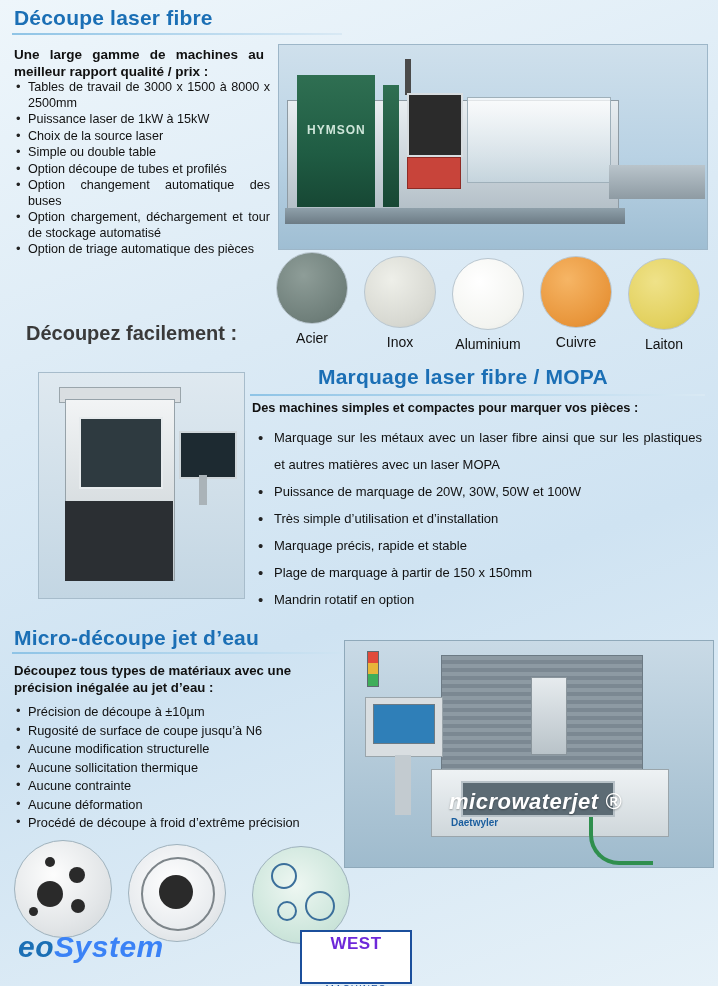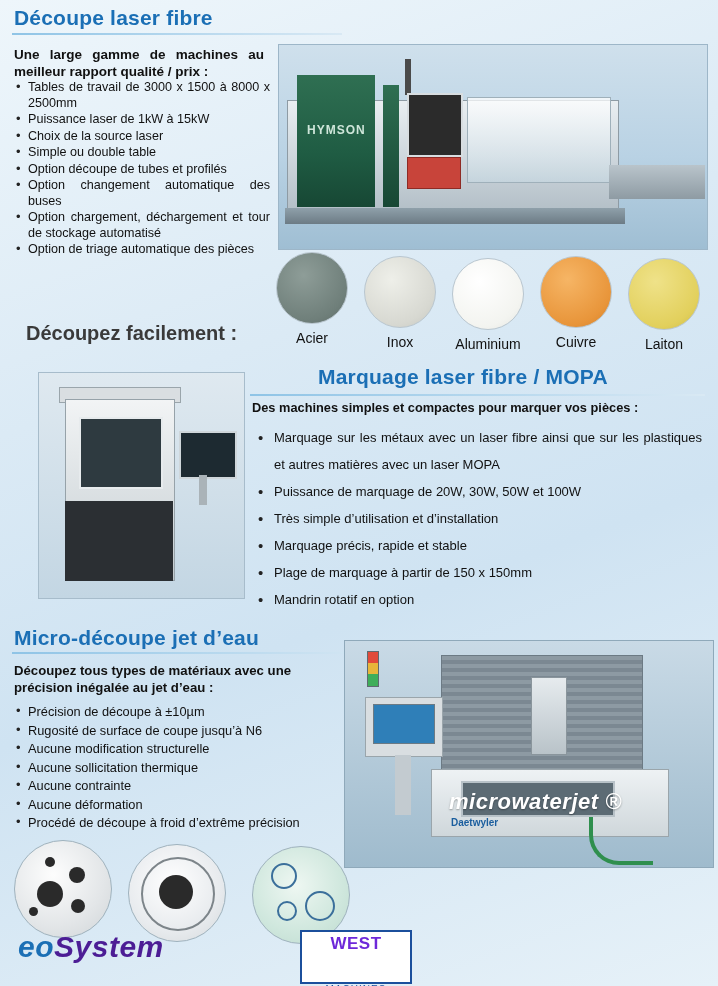--- a/index.html
+++ b/index.html
@@ -202,21 +202,21 @@
   .s2{left:122px;top:6px;background:radial-gradient(circle at 45% 40%,#ffffff,#e8ebee 60%,#d3d8db);}
   .s3{left:246px;top:8px;background:radial-gradient(circle at 45% 40%,#eef7f2,#cfe7dd 60%,#bcd9ce);}
   .dot{position:absolute;border-radius:50%;background:#2a2a2a;}
   .ring{position:absolute;border-radius:50%;border:2px solid #2a2a2a;}
 
   
   #footer-brand{
     position:absolute;left:18px;top:930px;font-size:30px;font-weight:bold;font-style:italic;
     color:#1b6fb5;letter-spacing:.5px;
   }
-  #footer-brand .sys{color:#4c1d95;margin-top:25px;}
+  #footer-brand .sys{color:#3b82f6;margin-top:25px;}
   #west-logo{
     position:absolute;left:300px;top:930px;width:108px;height:50px;
     background:#fff;border:2px solid #1b4f9c;text-align:center;
   }
   #west-logo .w1{font-size:17px;font-weight:bold;color:#6d28d9;line-height:17px;margin-top:3px;letter-spacing:.5px;}
   #west-logo .w2{font-size:10px;font-weight:normal;color:#1b4f9c;letter-spacing:1px;margin-top:32px;}
   #west-logo .w3{font-size:8px;font-weight:bold;color:#9aa6b5;letter-spacing:.5px;}
 </style>
 </head>
 <body>

